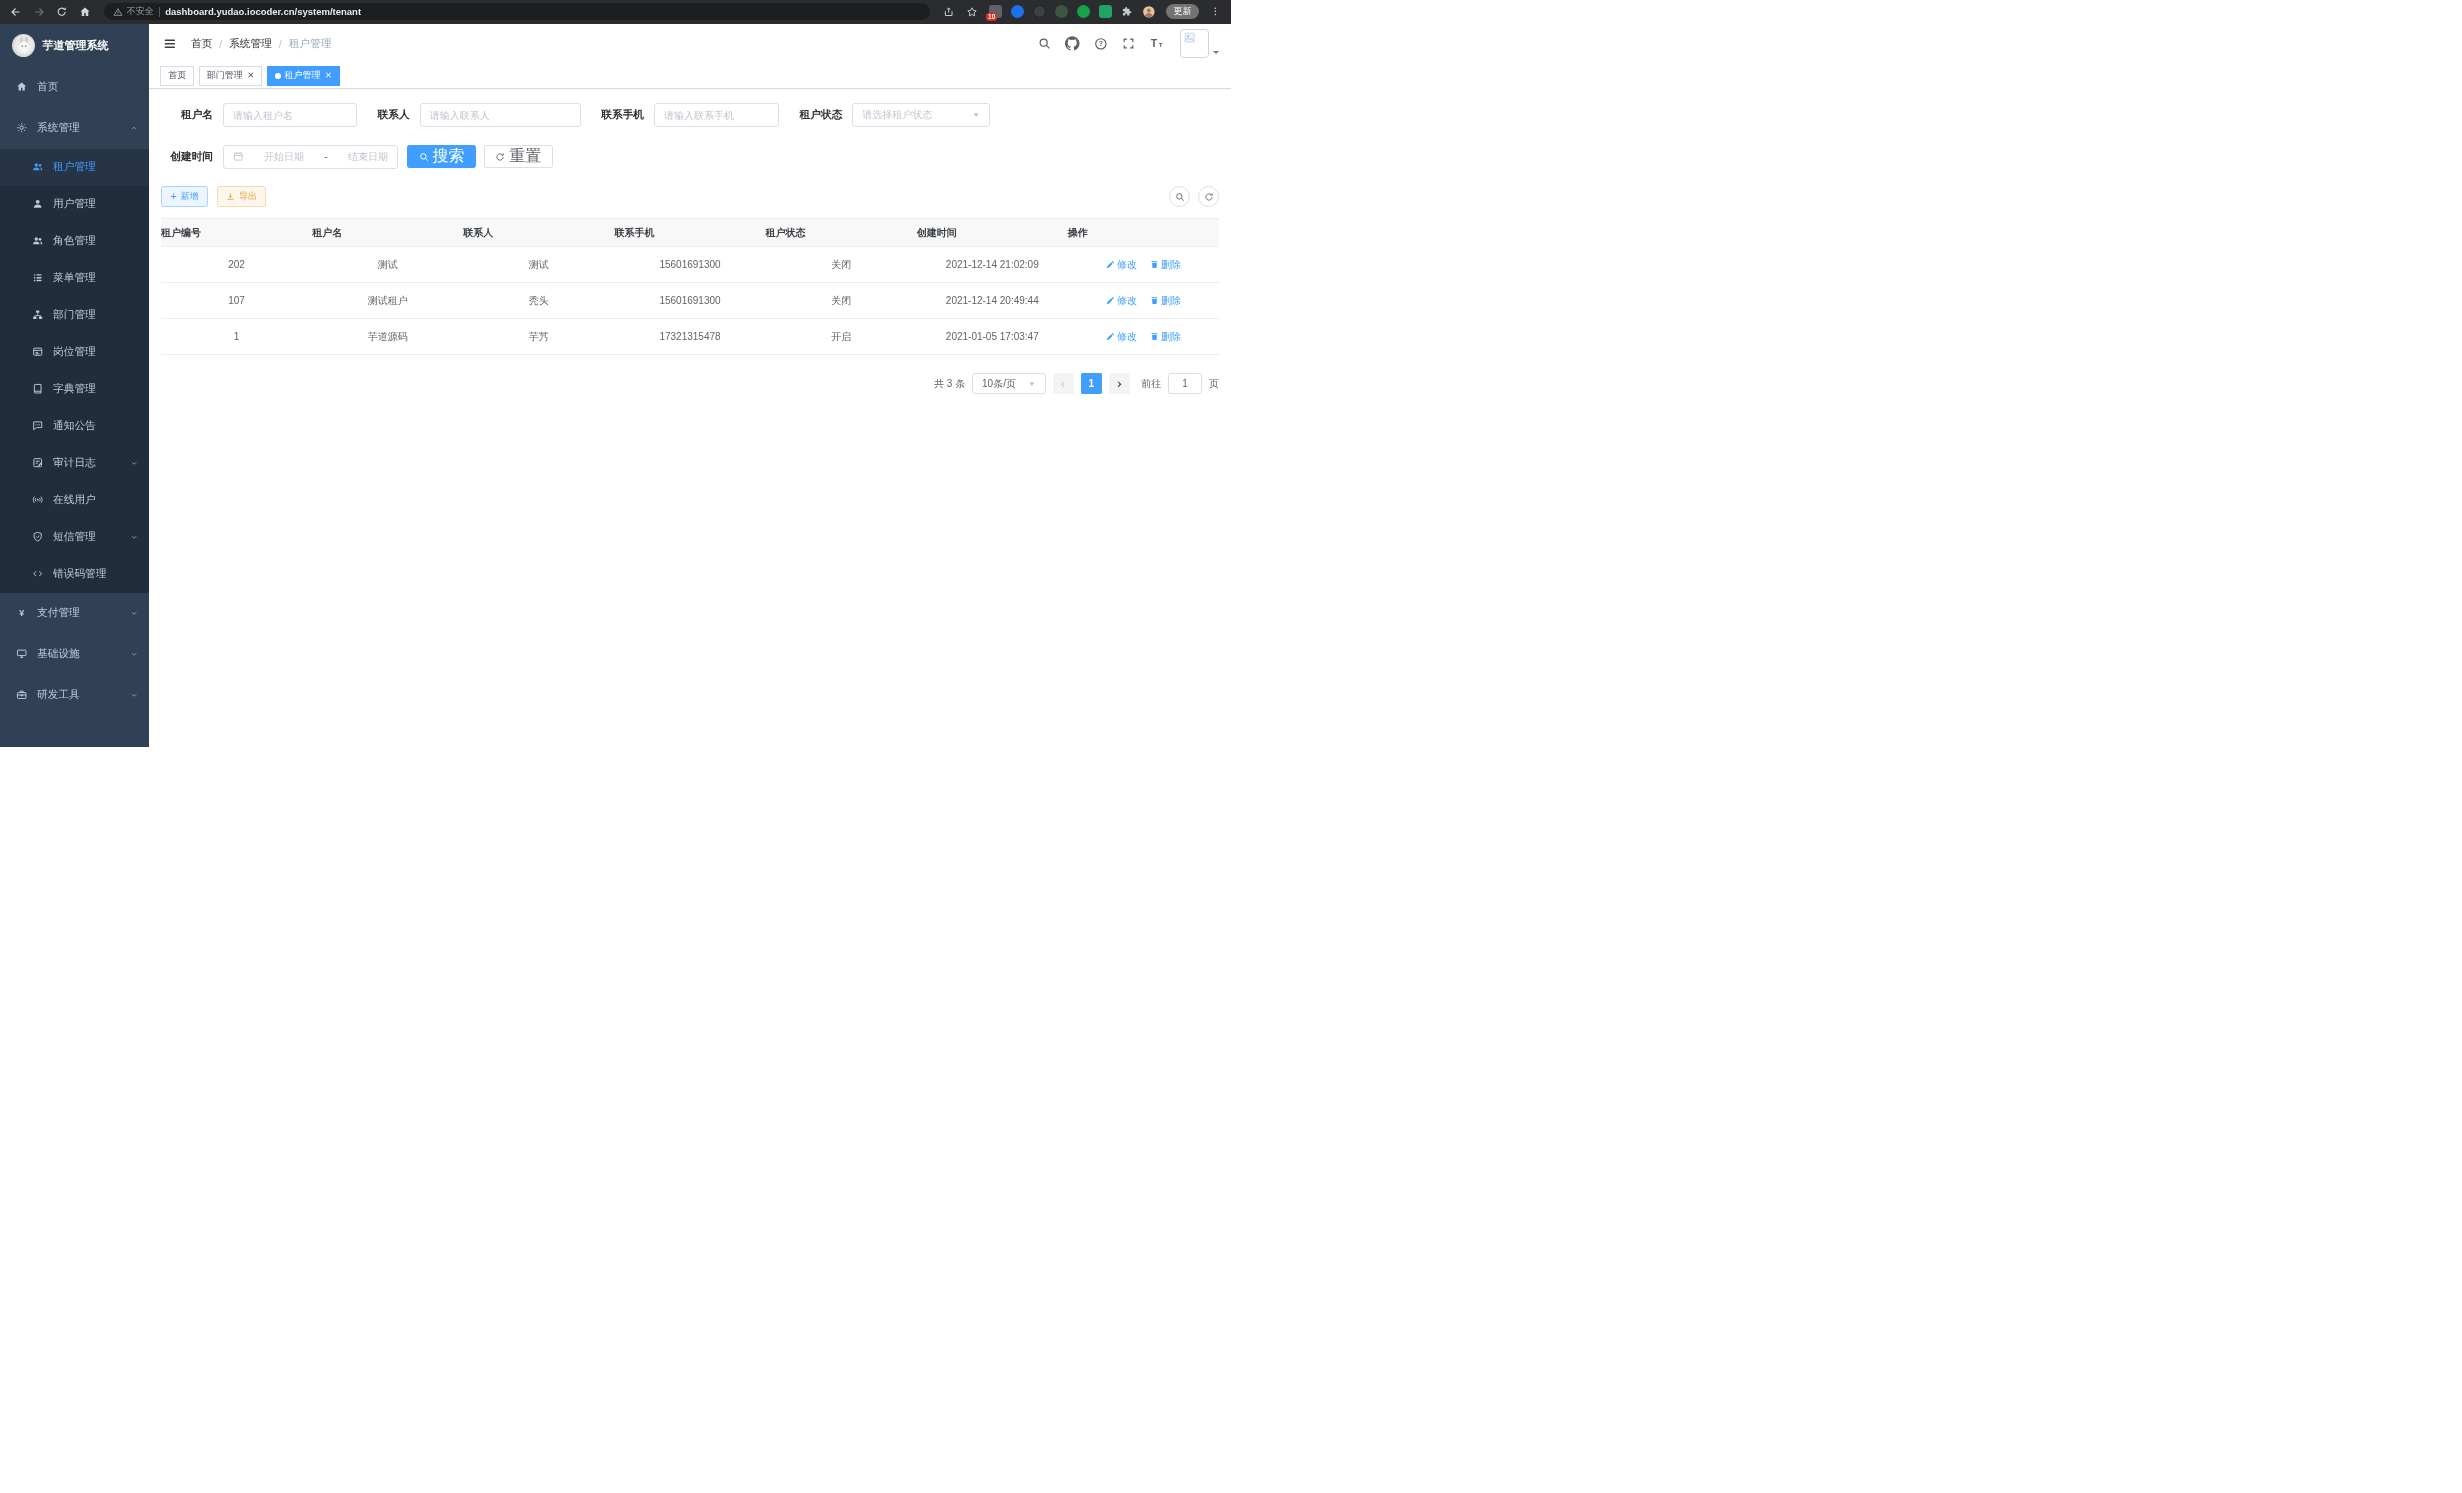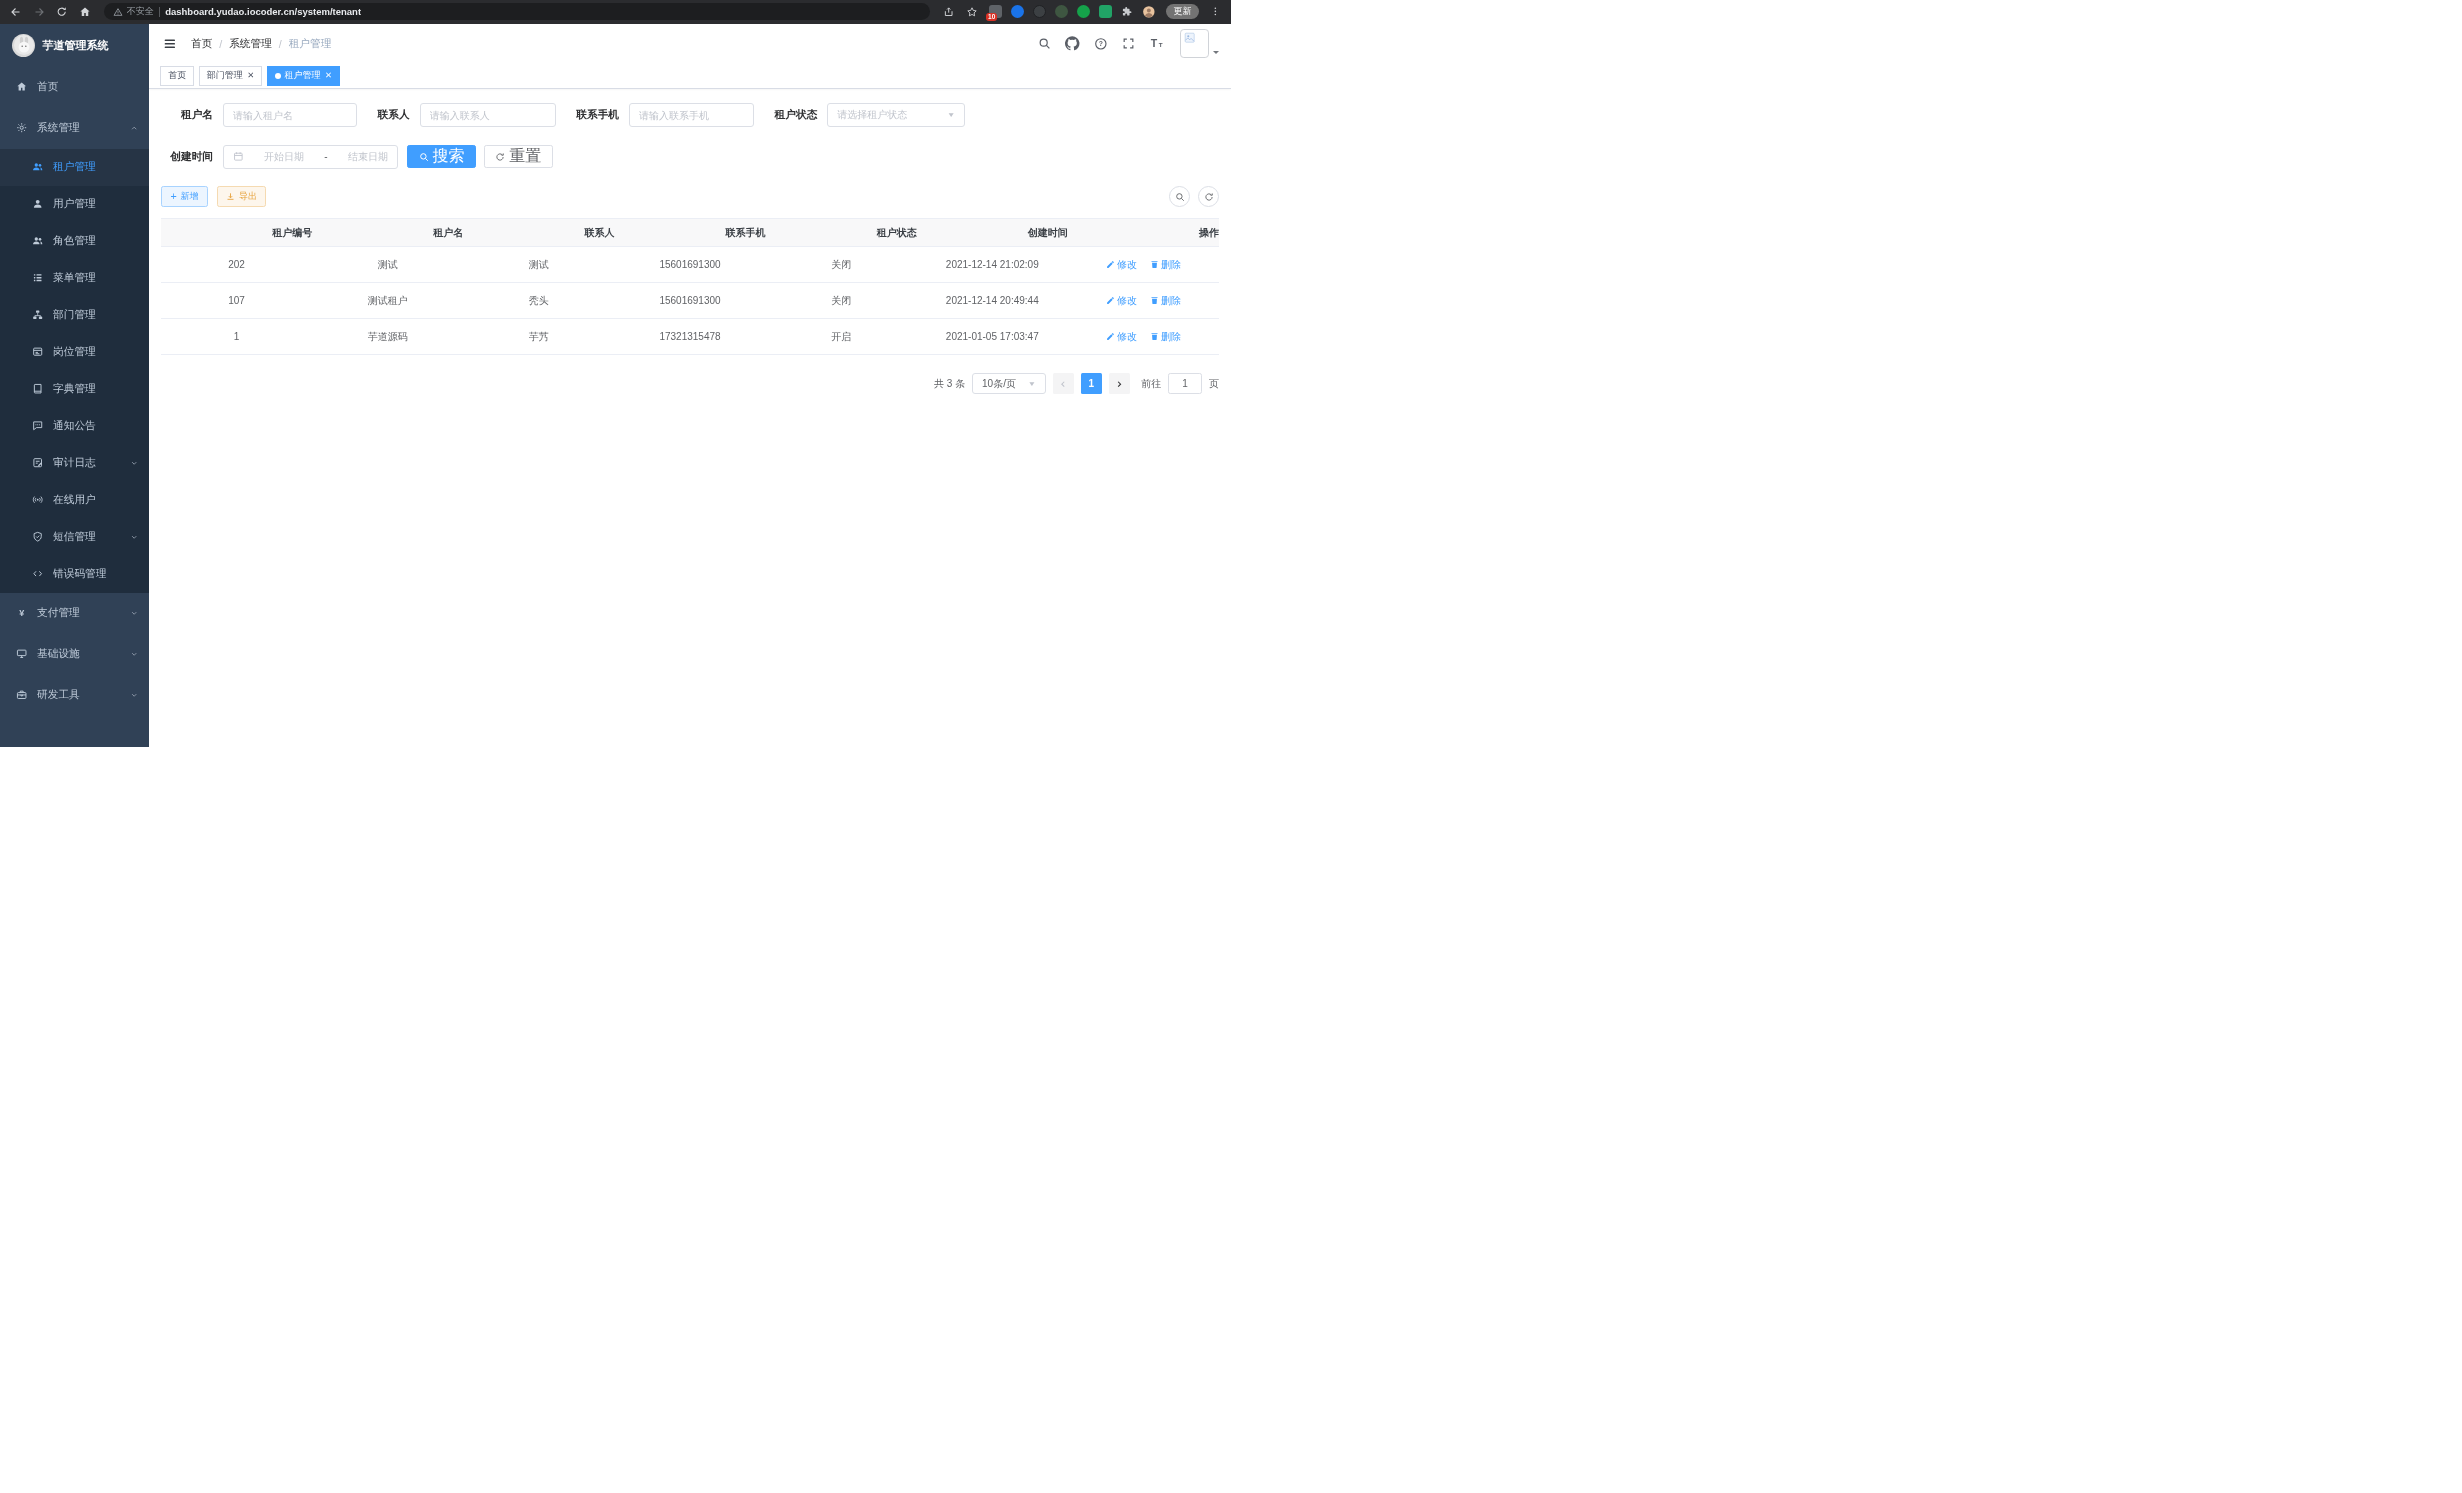--- a/index.html
+++ b/index.html
@@ -84,21 +84,21 @@
   .btn.sm{height:21px;padding:0 8.4px;font-size:9px}
   .btn.plain-blue{background:#ecf5ff;border-color:#a8d3ff;color:#409eff}
   .btn.plain-warn{background:#fdf6ec;border-color:#f5dab1;color:#e6a23c}
   .toolbar{display:flex;align-items:center;margin-bottom:11.4px}
   .toolbar .gap{width:9px}
   .tool-right{margin-left:auto;display:flex;align-items:center;gap:7.6px}
   .circle-btn{width:21px;height:21px;border-radius:50%;border:0.8px solid #dcdfe6;background:#fff;display:flex;
     align-items:center;justify-content:center;color:#606266;cursor:pointer}
 
   table.tbl{width:100%;border-collapse:collapse;table-layout:fixed;border-top:0.8px solid #ebeef5}
-  .tbl th{height:28px;background:#f8f8f9;color:#3a3f45;font-size:10px;font-weight:bold;text-align:right;
+  .tbl th{height:28px;background:#f8f8f9;color:#3a3f45;font-size:10px;font-weight:bold;text-align:left;
     border-bottom:0.8px solid #ebeef5}
   .tbl td{height:36px;font-size:10px;color:#606266;text-align:center;border-bottom:0.8px solid #ebeef5;background:#fff}
   .op-link{color:#409eff;text-decoration:none;display:inline-flex;align-items:center;gap:2.3px;font-size:10px;cursor:pointer}
   .op-link + .op-link{margin-left:10px}
 
   .pager{display:flex;align-items:center;justify-content:flex-end;margin-top:18px;gap:6.9px;font-size:10px;color:#606266}
   .psize{width:74px;height:21px;font-size:10px}
   .pbtn{min-width:21px;height:21px;border-radius:1.5px;background:#f4f4f5;display:flex;align-items:center;
     justify-content:center;cursor:pointer;color:#303133}
   .pbtn.disabled{color:#c0c4cc;cursor:default}
@@ -500,21 +500,21 @@
 
       <div class="f-row">
         <div class="f-group">
           <span class="f-label w68">租户名</span>
           <span class="inp" style="width:134px">
             <input class="raw" type="text" placeholder="请输入租户名" style="">
           </span>
         </div>
         <div class="f-group">
           <span class="f-label">联系人</span>
-          <span class="inp" style="width:136px">
+          <span class="inp" style="width:161px">
             <input class="raw" type="text" placeholder="请输入联系人" style="">
           </span>
         </div>
         <div class="f-group">
           <span class="f-label">联系手机</span>
           <span class="inp" style="width:125px">
             <input class="raw" type="text" placeholder="请输入联系手机" style="">
           </span>
         </div>
         <div class="f-group">

